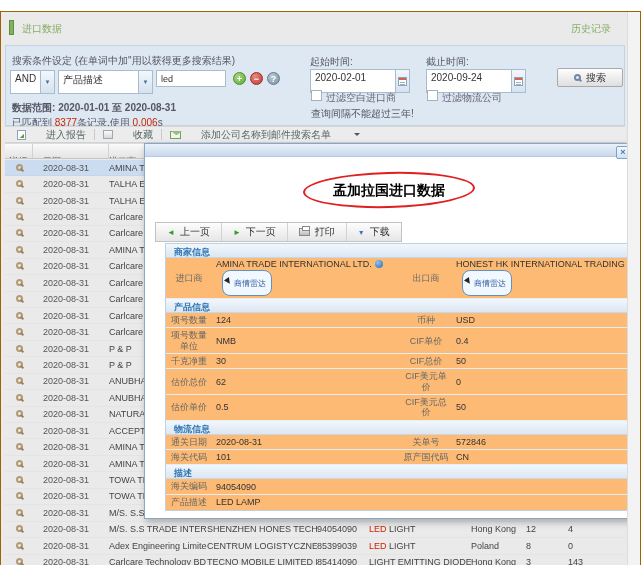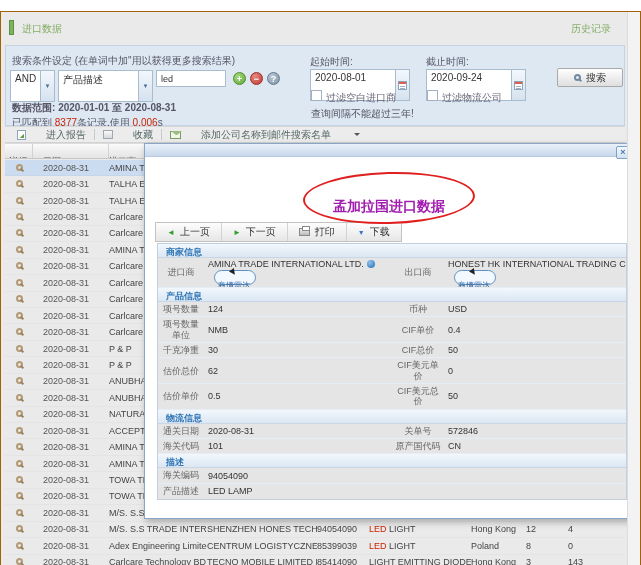--- a/index.html
+++ b/index.html
@@ -13,21 +13,21 @@
   
   .hdr { position:absolute; left:0; top:0; right:13px; height:30px; }
   .hbar { position:absolute; left:8px; top:8px; width:5px; height:15px;
           background:#7fb25e; border:1px solid #5e9140; }
   .htitle { position:absolute; left:21px; top:10px; color:#85ad66; }
   .hist  { position:absolute; right:16px; top:10px; color:#85ad66; cursor:pointer; }
   
   .sp { position:absolute; left:4px; top:33px; width:620px; height:81px;
         background:#dde8f2; border:1px solid #c3d3e4; }
   .sp .lbl { position:absolute; color:#556; }
-  .combo { position:absolute; height:32px; background:#fff; border:1px solid #a9bccd; }
+  .combo { position:absolute; height:24px; background:#fff; border:1px solid #a9bccd; }
   .combo .ctxt { display:block; padding:2px 16px 0 4px; color:#333; white-space:nowrap; overflow:hidden; }
   .trig { position:absolute; right:0; top:0; bottom:0; width:14px;
           background:linear-gradient(#f2f7fc,#d5e2ef); border-left:1px solid #a9bccd;
           display:flex; align-items:center; justify-content:center; color:#4a6f9a; font-size:6px; }
   .tinput { position:absolute; height:17px; background:#fff; border:1px solid #a9bccd;
             font:9px "Liberation Sans",sans-serif; color:#333; padding:0 4px; }
   .cal { width:9px; height:9px; background:#fff; border:1px solid #8fa3b8; position:relative; }
   .cal:before { content:""; position:absolute; left:0; right:0; top:0; height:2px; background:#d9604f; }
   .cal:after  { content:""; position:absolute; left:1px; right:1px; top:4px; height:1px; background:#9fb0c2; box-shadow:0 2px 0 #9fb0c2; }
   .cir { position:absolute; width:13px; height:13px; border-radius:50%; color:#fff;
@@ -77,49 +77,49 @@
   .c9 { width:45px; }
   .thead .hc { border-right:1px solid #d2d2d2; height:100%; padding-top:11px; }
   
   .modal { position:absolute; left:143px; top:131px; width:490px; height:376px;
            background:#fff; border:1px solid #8aa6c6; box-shadow:2px 3px 7px rgba(0,0,0,0.28); }
   .mh { height:13px; background:linear-gradient(#e9f1fa,#c9d8ec); border-bottom:1px solid #b7c9de; }
   .mclose { position:absolute; top:2px; right:3px; width:14px; height:13px; border:1px solid #7da2c8;
             border-radius:2px; background:linear-gradient(#f3f8fd,#d3e2f2); color:#4a7ab0;
             font-size:9px; font-weight:bold; text-align:center; line-height:11px; cursor:pointer; }
   .mtitleWrap { text-align:center; margin-top:17px; height:34px; }
-  .mtitle { display:inline-block; position:relative; font-size:14px; font-weight:bold; color:#a21caf; padding-top:24px; }
+  .mtitle { display:inline-block; position:relative; font-size:14px; font-weight:bold; color:#000000; padding-top:8px; }
   .mtitle:before { content:""; position:absolute; left:-30px; right:-30px; top:-2px; bottom:-8px;
                    border:2px solid #e02020; border-radius:50%; transform:rotate(-1.5deg); }
   .mtb { display:inline-flex; margin:14px 0 0 10px; height:20px; border:1px solid #c3c3c3;
          background:linear-gradient(#fdfdfd,#e6e6e6); align-items:stretch; }
   .mbtn { display:flex; align-items:center; gap:5px; padding:0 11px; border-right:1px solid #d3d3d3;
           color:#333; cursor:pointer; }
   .mbtn:last-child { border-right:none; }
   .arrL, .arrR { font-size:8px; color:#2e9e2e; } .arrD { font-size:7px; color:#3a78c2; }
   .ico-print { width:11px; height:8px; background:linear-gradient(#eee,#bbb); border:1px solid #888; position:relative; }
   .ico-print:before { content:""; position:absolute; left:2px; top:-3px; width:6px; height:3px; background:#fff; border:1px solid #888; }
   
-  .itbl { position:absolute; left:12px; top:99px; width:470px; border:1px solid #c0d0e0; background:#e5e5e5; }
+  .itbl { position:absolute; left:20px; top:99px; width:470px; border:1px solid #c0d0e0; background:#fdba74; }
   .sect { height:14px; background:linear-gradient(#f2f7fc,#dbe7f3); border-bottom:1px solid #c9d6e5;
           color:#2e75b6; font-weight:bold; padding:2px 0 0 8px; font-size:9px; }
   .irow { display:flex; border-bottom:1px solid #e7edf4; min-height:15px; align-items:center; }
   .irow:last-child { border-bottom:none; }
   .ilab  { width:46px;  text-align:center; color:#666; font-size:9px; line-height:1.15; padding:2px 2px; flex:none; }
   .ival  { width:188px; padding:2px 2px 2px 4px; color:#333; font-size:9px; flex:none; overflow:hidden; }
   .ival.wide { width:420px; }
   .ilab2 { width:52px;  text-align:center; color:#666; font-size:9px; line-height:1.15; padding:2px 2px; flex:none; }
   .ival2 { flex:1; padding:2px 2px 2px 4px; color:#333; font-size:9px; overflow:hidden; }
   .mrow .ival, .mrow .ival2 { padding-top:1px; }
   .coline { display:flex; align-items:center; gap:3px; white-space:nowrap; }
   .globe { width:8px; height:8px; border-radius:50%; flex:none;
            background:radial-gradient(circle at 35% 30%,#8cc2ec,#2a6db5); }
   .radar { display:inline-flex; align-items:center; gap:2px; border:1px solid #5f92c2; border-radius:8px;
-           padding:0 5px 0 3px; height:15px; color:#2b5f9e; font-size:8px; background:#f2f8ff;
-           margin:1px 0 0 6px; cursor:pointer;flex-direction:column; }
+           padding:0 5px 0 3px; height:26px; color:#2b5f9e; font-size:8px; background:#f2f8ff;
+           margin:1px 0 0 6px; cursor:pointer; }
   .cursorico { width:0; height:0; border:3px solid transparent; border-top:6px solid #222;
                transform:rotate(-35deg); margin-top:-2px; }
 </style>
 </head>
 <body>
 
 <div class="page">
 
   <div class="hdr">
     <span class="hbar"></span>
@@ -140,21 +140,21 @@
       <span class="ctxt">产品描述</span>
       <span class="trig">▼</span>
     </div>
     <input class="tinput" style="left: 150px; top: 24px; width: 70px;" value="led">
 
     <span class="cir plus" style="left:227px;top:26px;">+</span>
     <span class="cir minus" style="left:244px;top:26px;">−</span>
     <span class="cir help" style="left:261px;top:26px;">?</span>
 
     <div class="combo" style="left:304px;top:23px;width:100px;">
-      <span class="ctxt">2020-08-01</span>
+      <span class="ctxt">2020-02-01</span>
       <span class="trig">
           <span class="cal"></span>
         </span>
     </div>
     <div class="combo" style="left:420px;top:23px;width:100px;">
       <span class="ctxt">2020-09-24</span>
       <span class="trig">
           <span class="cal"></span>
         </span>
     </div>

